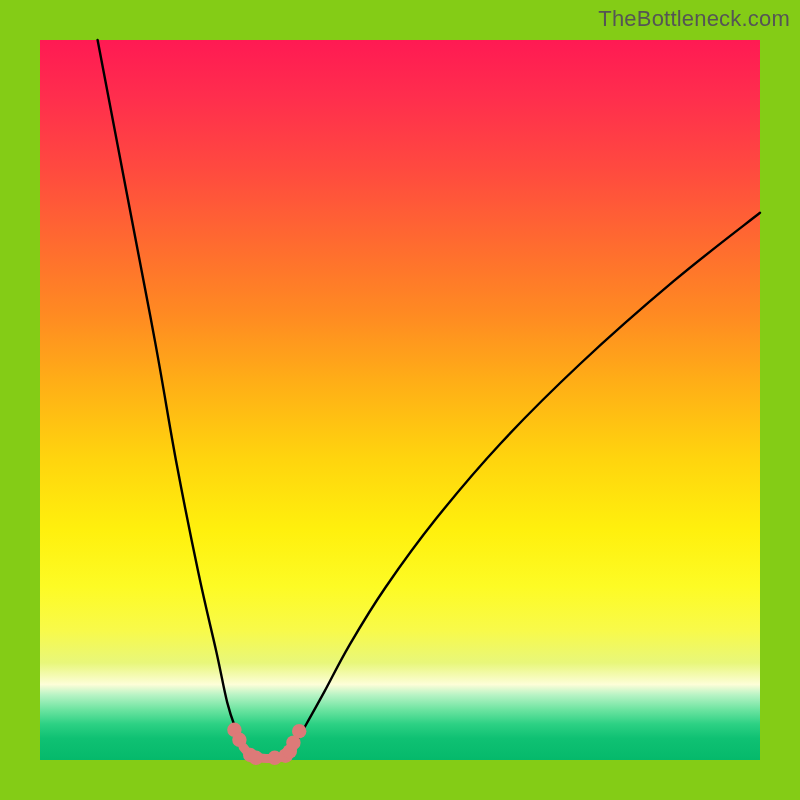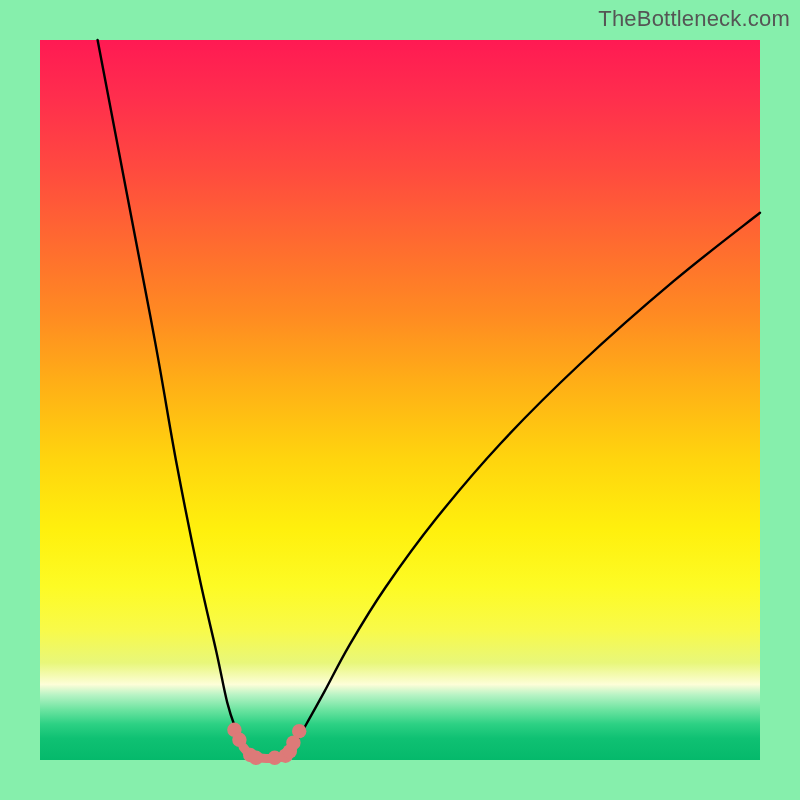--- a/index.html
+++ b/index.html
@@ -10,21 +10,21 @@
     background: #000;
     font-family: Arial, Helvetica, sans-serif;
     overflow: hidden;
   }
   .frame {
     position: absolute;
     left: 0;
     top: 0;
     width: 800px;
     height: 800px;
-    background: #86efac;
+    background: #84cc16;
   }
   .plot-area {
     position: absolute;
     left: 40px;
     top: 40px;
     width: 720px;
     height: 720px;
     background: linear-gradient(to bottom,
       #ff1a53 0%,
       #ff2e4d 8%,

